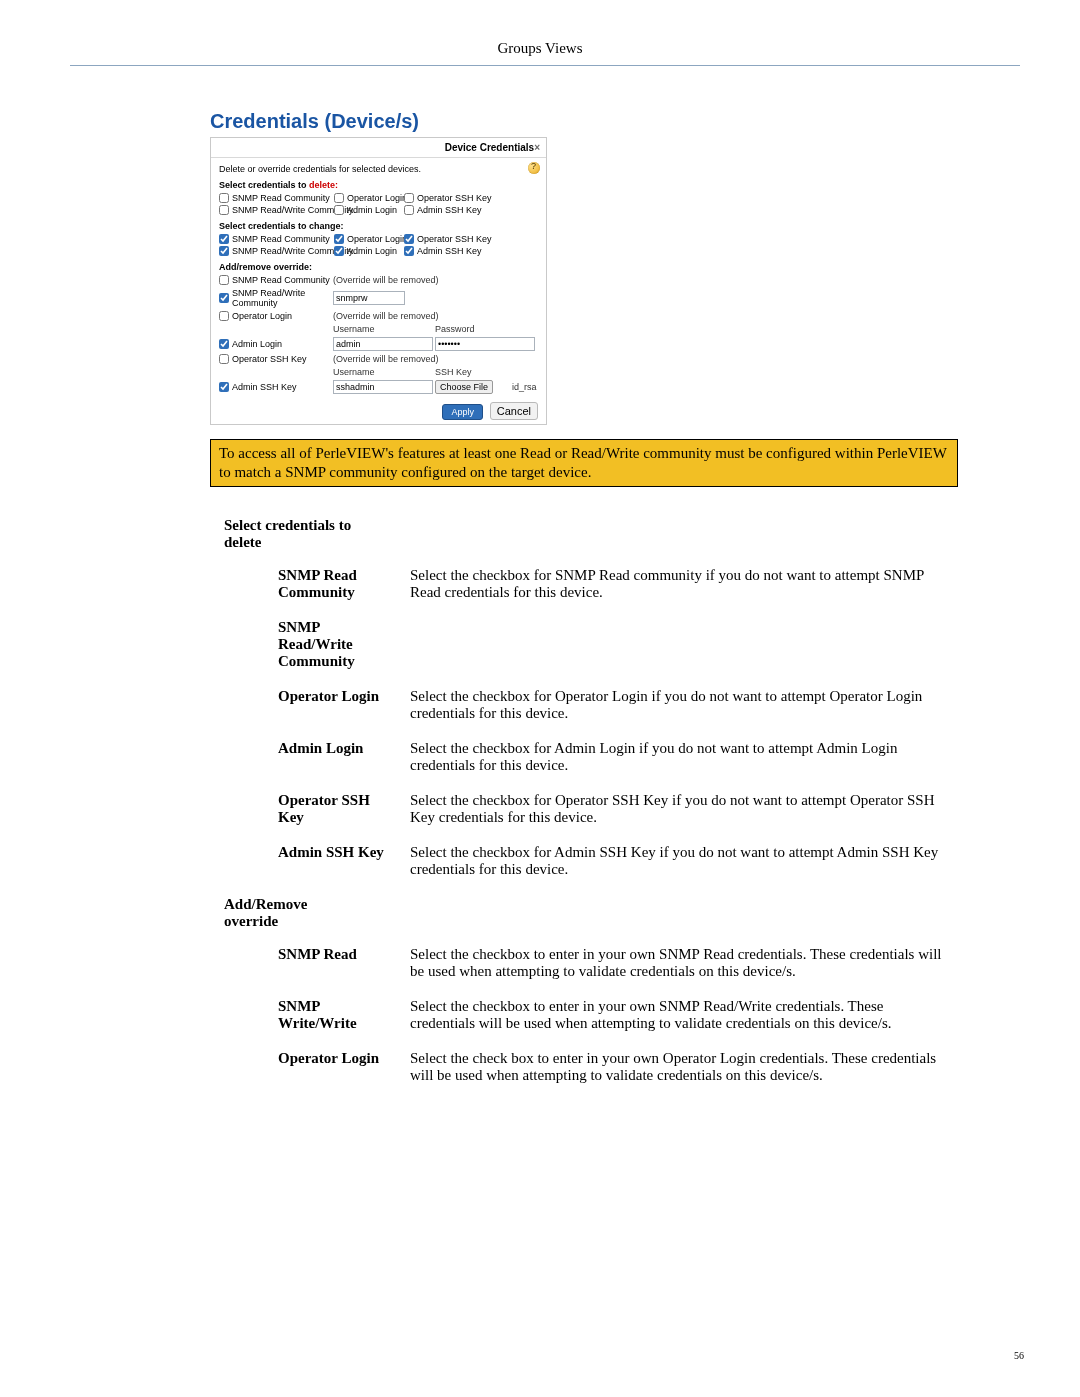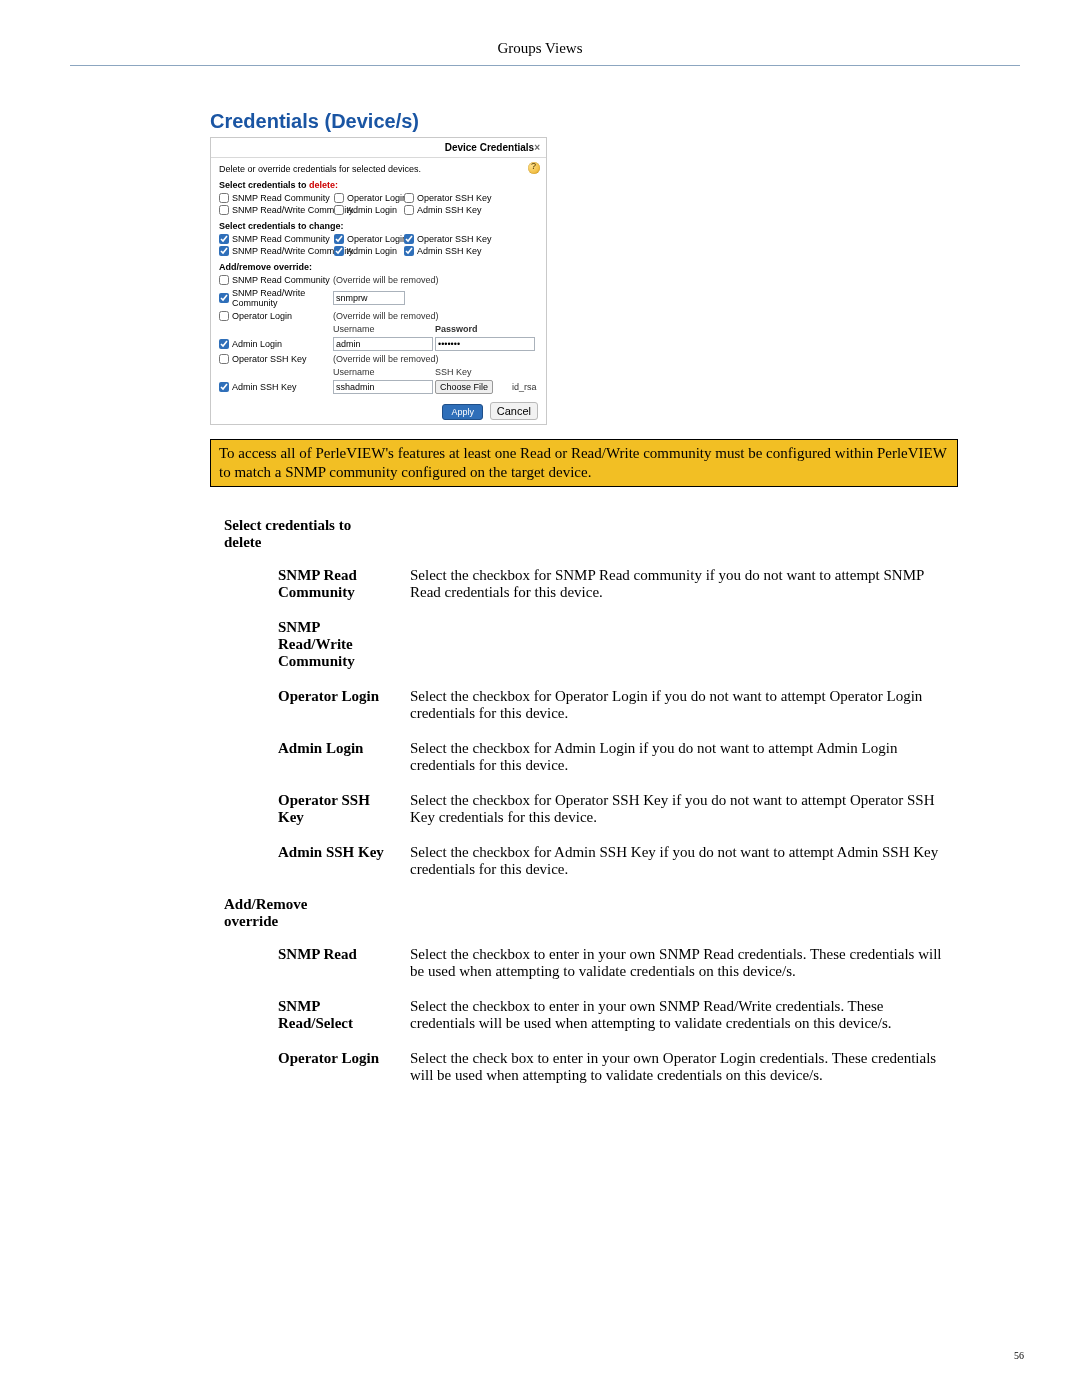--- a/index.html
+++ b/index.html
@@ -295,21 +295,21 @@
           <div style="grid-column: 2 / span 3;"><input type="text" class="w-user" value="snmprw" style=""></div>
 
           <div class="cell">
               <input type="checkbox" class="cb" style="">
               <span class="lbl">Operator Login</span>
             </div>
           <div class="note" style="grid-column: 2 / span 3;">(Override will be removed)</div>
 
           <div></div>
           <div class="col-head">Username</div>
-          <div class="col-head" style="grid-column: 3 / span 2; font-weight: bold;">Password</div>
+          <div class="col-head" style="grid-column: 3 / span 2;">Password</div>
 
           <div class="cell">
               <input type="checkbox" class="cb" checked="" style="">
               <span class="lbl">Admin Login</span>
             </div>
           <div><input type="text" class="w-full100" value="admin" style=""></div>
           <div style="grid-column: 3 / span 2;"><input type="password" class="w-full100" value="•••••••" style=""></div>
 
           <div class="cell">
               <input type="checkbox" class="cb" style="">
@@ -369,21 +369,21 @@
       </div>
 
       <div class="heading" style="margin-left:14px;">Add/Remove override</div>
 
       <div class="def-list">
         <div class="def-row">
           <div class="def-term">SNMP Read</div>
           <div class="def-body">Select the checkbox to enter in your own SNMP Read credentials. These credentials will be used when attempting to validate credentials on this device/s.</div>
         </div>
         <div class="def-row">
-          <div class="def-term">SNMP Read/Select</div>
+          <div class="def-term">SNMP Write/Write</div>
           <div class="def-body">Select the checkbox to enter in your own SNMP Read/Write credentials. These credentials will be used when attempting to validate credentials on this device/s.</div>
         </div>
         <div class="def-row">
           <div class="def-term">Operator Login</div>
           <div class="def-body">Select the check box to enter in your own Operator Login credentials. These credentials will be used when attempting to validate credentials on this device/s.</div>
         </div>
       </div>
     </div>
   </div>
 

